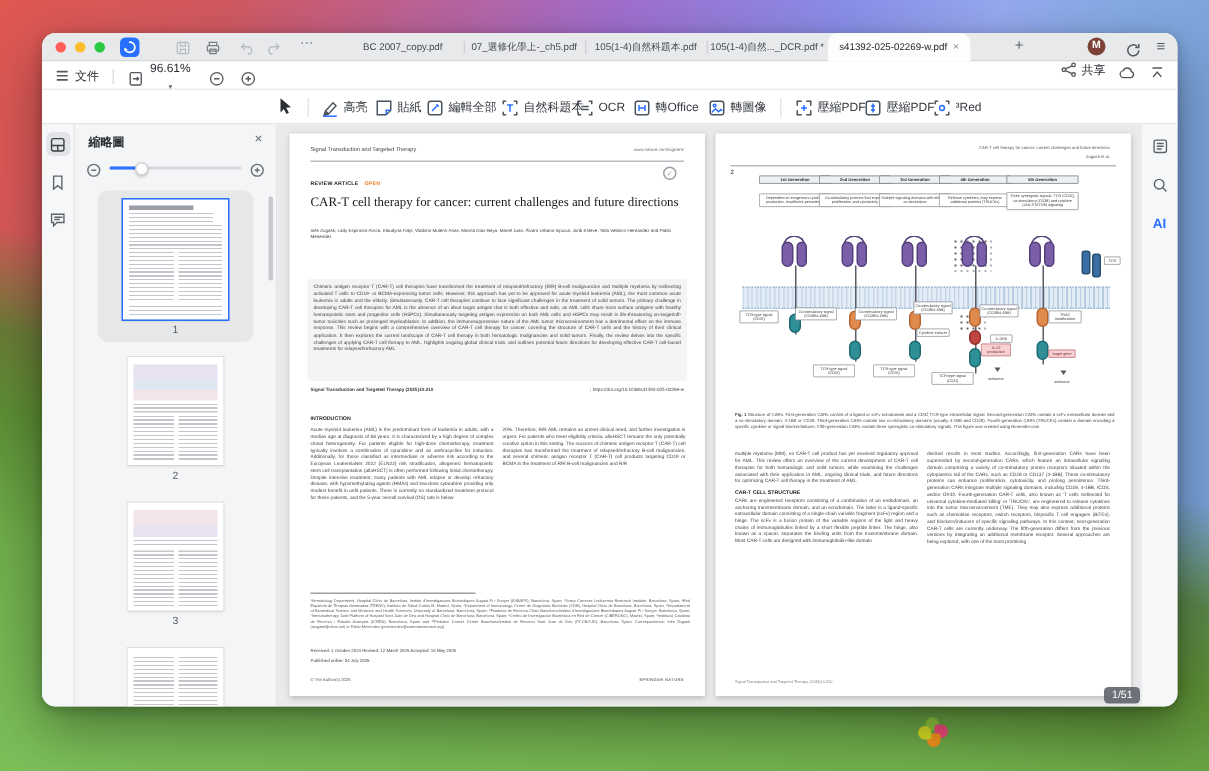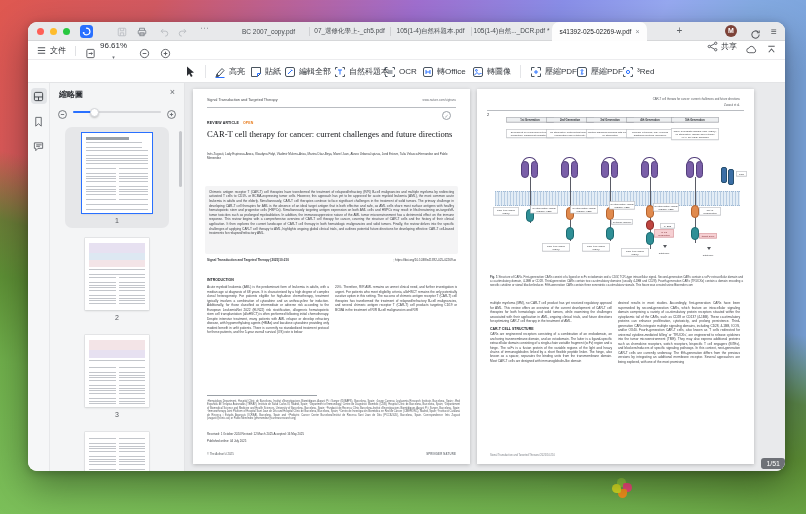--- a/index.html
+++ b/index.html
@@ -607,16 +607,31 @@
             <span class="rp-h">CAR-T CELL STRUCTURE</span>
             <span>CARs are engineered receptors consisting of a combination of an endodomain, an anchoring transmembrane domain, and an ectodomain. The latter is a ligand-specific extracellular domain consisting of a single-chain variable fragment (scFv) region and a hinge. The scFv is a fusion protein of the variable regions of the light and heavy chains of immunoglobulins linked by a short flexible peptide linker. The hinge, also known as a spacer, separates the binding units from the transmembrane domain. Most CAR-T cells are designed with immunoglobulin-like domain</span>
           </div>
           <div class="tt rp-col" style="left:141px;top:212px;">desired results in most studies. Accordingly, first-generation CARs have been superseded by second-generation CARs, which feature an intracellular signaling domain comprising a variety of co-stimulatory protein receptors situated within the cytoplasmic tail of the CARs, such as CD28 or CD137 (4-1BB). These co-stimulatory proteins can enhance proliferation, cytotoxicity, and prolong persistence. Third-generation CARs integrate multiple signaling domains, including CD28, 4-1BB, ICOS, and/or OX40. Fourth-generation CAR-T cells, also known as 'T cells redirected for universal cytokine-mediated killing' or 'TRUCKs', are engineered to release cytokines into the tumor microenvironment (TME). They may also express additional proteins such as chemokine receptors, switch receptors, bispecific T cell engagers (BiTEs), and blockers/inducers of specific signaling pathways. In this context, next-generation CAR-T cells are currently underway. The fifth-generation differs from the previous versions by integrating an additional membrane receptor. Several approaches are being explored, with one of the most promising</div>
           <div class="tt rp-footer">Signal Transduction and Targeted Therapy (2025)10:210</div>
         </div>
 
         <div class="page-badge">1/51</div>
       </div>
 
+      <div class="rail-right">
+        <div class="rr-btn">
+          <svg viewBox="0 0 12 12" fill="none" stroke="currentColor" stroke-width="1">
+              <rect x="1.5" y="1.5" width="9" height="9" rx="1.5"></rect>
+              <path d="M3.5 4h5M3.5 6h5M3.5 8h3.5"></path>
+            </svg>
+        </div>
+        <div class="rr-btn">
+          <svg viewBox="0 0 12 12" fill="none" stroke="currentColor" st="" roke-width="1" stroke-width="1">
+              <circle cx="5.2" cy="5.2" r="3.5"></circle>
+              <path d="M7.8 7.8l2.7 2.7"></path>
+            </svg>
+        </div>
+        <div class="rr-btn rr-ai">AI</div>
+      </div>
 
     </div>
   </div>
 </div>
 
 </body></html>

